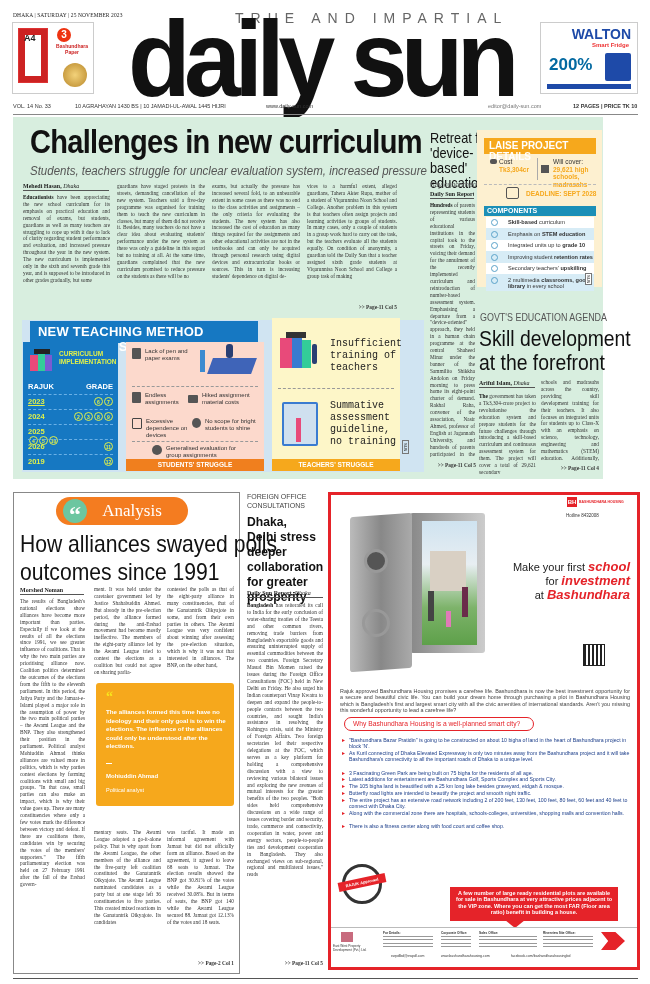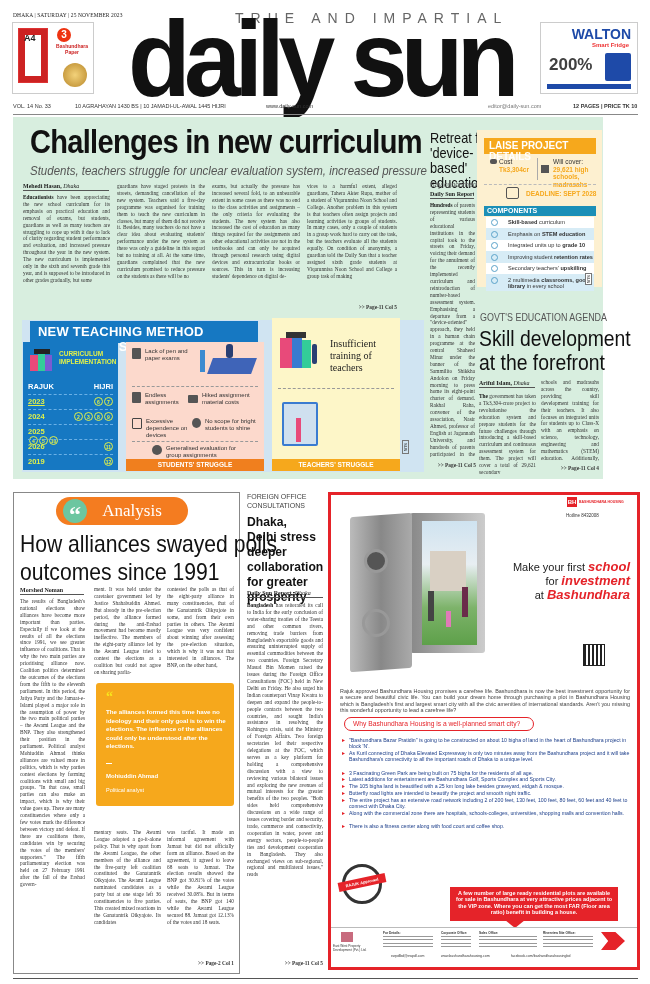--- a/index.html
+++ b/index.html
@@ -31,21 +31,21 @@
 #books{position:absolute;left:7px;top:7px;width:26px;height:22px}
 .yr-hdr{position:absolute;left:5px;top:40px;width:85px;font-size:7.5px;font-weight:bold;display:flex;justify-content:space-between}
 .yr-row{position:absolute;left:5px;width:85px;font-size:7.5px;font-weight:bold;color:#e0f04a;border-top:1px dashed #6ab0e6;display:flex;justify-content:space-between;padding-top:2px}
 .grade{display:inline-block;width:9px;height:9px;border:1px solid #e0f04a;border-radius:50%;font-size:5px;text-align:center;line-height:8px;margin-left:1px}
 #students{left:126px;top:342px;width:138px;height:117px;background:#fcd9cc}
 #students-bar{left:126px;top:459px;width:138px;height:12px;background:#f07f1e;color:#fff;font-family:"Liberation Sans",sans-serif;font-weight:bold;font-size:6.5px;text-align:center;line-height:12px}
 #teachers{left:272px;top:318px;width:128px;height:141px;background:#fdf6c8}
 #teachers-bar{left:272px;top:459px;width:128px;height:12px;background:#f6a81c;color:#fff;font-family:"Liberation Sans",sans-serif;font-weight:bold;font-size:6.5px;text-align:center;line-height:12px}
 .s-item{position:absolute;font-family:"Liberation Sans",sans-serif;font-size:6px;line-height:7px;color:#333;display:flex;gap:4px;align-items:flex-start}
 .ico{display:inline-block;background:#555;border-radius:1px;flex:none}
-.t-item{position:absolute;font-family:Liberation Serif, serif;font-size:10px;line-height:12px;color:#222}
+.t-item{position:absolute;font-family:Liberation Mono, monospace;font-size:10px;line-height:12px;color:#222}
 
 #hl2{left:430px;top:130px;font-family:"Liberation Sans",sans-serif;font-size:15px;line-height:15px;color:#111;transform:scaleX(.85);transform-origin:left;width:90px}
 #sub2{left:430px;top:181px;font-family:"Liberation Sans",sans-serif;font-style:italic;font-size:7px;color:#666}
 
 #laise{left:477px;top:130px;width:125px;height:157px;background:#fdf0d0}
 #laise-title{left:484px;top:138px;width:112px;height:16px;background:#f6a81c;color:#fff;font-family:"Liberation Sans",sans-serif;font-weight:bold;font-size:10px;padding:2px 5px}
 .lt{font-family:"Liberation Sans",sans-serif;font-size:6.5px;color:#333;line-height:7.5px}
 .lo{color:#f6a81c;font-weight:bold}
 #comp-title{left:484px;top:206px;width:112px;height:10px;background:#1b8fb7;color:#fff;font-family:"Liberation Sans",sans-serif;font-weight:bold;font-size:7px;padding:1px 3px}
 .comp{position:absolute;left:486px;width:108px;height:11px;font-family:"Liberation Sans",sans-serif;font-size:5.6px;color:#333;padding:2px 0 0 22px;white-space:nowrap}
@@ -84,21 +84,21 @@
   <div style="position:absolute;left:11px;top:10px;font:bold 9px 'Liberation Sans',sans-serif;color:#222">A4</div>
   <div style="position:absolute;left:44px;top:5px;width:14px;height:14px;border-radius:50%;background:#e31;color:#fff;font:bold 10px 'Liberation Sans',sans-serif;text-align:center;line-height:14px">3</div>
   <div style="position:absolute;left:40px;top:20px;width:38px;font:bold 5px 'Liberation Sans',sans-serif;color:#c22;text-align:center">Bashundhara Paper</div>
   <div style="position:absolute;left:50px;top:40px;width:24px;height:24px;border-radius:50%;background:radial-gradient(#f3d27a,#b8872a)"></div>
 </div>
 <div class="abs" id="tagline">TRUE AND IMPARTIAL</div>
 <div class="abs" id="logo">daily sun</div>
 <div class="abs" id="ad-right">
   <div style="position:absolute;right:6px;top:3px;font:900 14px 'Liberation Sans',sans-serif;color:#1e4aa8">WALTON</div>
   <div style="position:absolute;right:8px;top:19px;font:bold 6px 'Liberation Sans',sans-serif;color:#e33">Smart Fridge</div>
-  <div style="position:absolute;left:8px;top:32px;font:900 17px 'Liberation Sans',sans-serif;color:#404040">200%</div>
+  <div style="position:absolute;left:8px;top:32px;font:900 17px 'Liberation Sans',sans-serif;color:#0369a1">200%</div>
   <div style="position:absolute;right:6px;top:30px;width:26px;height:28px;background:#1e4aa8;border-radius:2px"></div>
   <div style="position:absolute;left:6px;bottom:4px;width:84px;height:5px;background:#1e4aa8"></div>
 </div>
 <div class="abs" id="infobar">
   <span style="left:0">VOL. 14 No. 33</span>
   <span style="left:62px">10 AGRAHAYAN 1430 BS | 10 JAMADI-UL-AWAL 1445 HIJRI</span>
   <span style="left:253px">www.daily-sun.com</span>
   <span style="left:475px;color:#777">editor@daily-sun.com</span>
   <span style="left:560px;font-weight:bold">12 PAGES | PRICE TK 10</span>
 </div>
@@ -119,21 +119,21 @@
 <div class="abs" id="curr">
   <div id="books">
     <div style="position:absolute;left:0;top:6px;width:8px;height:16px;background:#e84a7a"></div>
     <div style="position:absolute;left:8px;top:4px;width:7px;height:18px;background:#3c9;"></div>
     <div style="position:absolute;left:15px;top:6px;width:7px;height:16px;background:#7a5bd2"></div>
     <div style="position:absolute;left:4px;top:0;width:16px;height:5px;background:#222"></div>
   </div>
   <div id="curr-head">CURRICULUM IMPLEMENTATION</div>
   <div class="yr-hdr">
       <span>RAJUK</span>
-      <span>HIJRI</span>
+      <span>GRADE</span>
     </div>
   <div id="curr-rows">
       <div class="yr-row" style="top: 52px; text-decoration: underline;">
         <span>2023</span>
         <span><span class="grade">6</span><span class="grade">7</span></span>
       </div>
       <div class="yr-row" style="top: 67px;">
         <span>2024</span>
         <span><span class="grade">2</span><span class="grade">3</span><span class="grade">8</span><span class="grade">9</span></span>
       </div>
@@ -191,20 +191,21 @@
     <div style="position:absolute;left:12px;top:6px;width:10px;height:32px;background:#3a7bd0"></div>
     <div style="position:absolute;left:22px;top:10px;width:9px;height:28px;background:#3c9"></div>
     <div style="position:absolute;left:6px;top:2px;width:20px;height:6px;background:#333"></div>
     <div style="position:absolute;left:32px;top:14px;width:5px;height:20px;background:#2a3f73;border-radius:2px"></div>
   </div>
   <div class="t-item" style="left:58px;top:20px;width:68px">Insufficient training of teachers</div>
   <div style="position:absolute;left:6px;top:70px;width:116px;border-top:1px dashed #999"></div>
   <div style="position:absolute;left:10px;top:84px;width:36px;height:44px;background:#cfe0ef;border:2px solid #3a7bd0;border-radius:2px">
     <div style="position:absolute;left:12px;top:14px;width:5px;height:24px;background:#e84a7a"></div>
   </div>
+  <div class="t-item" style="left:58px;top:82px;width:68px">Summative assessment guideline, no training</div>
 </div>
 <div class="abs" style="left:402px;top:440px;width:7px;height:14px;border:1px solid #777;font:4px 'Liberation Sans',sans-serif;writing-mode:vertical-rl;text-align:center">SUN</div>
 <div class="abs" id="teachers-bar">TEACHERS' STRUGGLE</div>
 
 <div class="abs" id="hl2">Retreat from 'device-based' education</div>
 <div class="abs" id="sub2">Say concerned parents</div>
 <div class="abs byline" style="left:430px;top:191px;width:44px;white-space:nowrap;overflow:hidden"><span>Daily Sun Report,</span> </div>
 <div class="abs col" style="left:430px;top:202px;width:45px;height:256px"><b>Hundreds</b> <span>of parents representing students of various educational institutions in the capital took to the streets on Friday, voicing their demand for the annulment of the recently implemented curriculum and reintroduction of number-based assessment system. Emphasising a departure from a "device-oriented" approach, they held in a human chain programme at the central Shaheed Minar under the banner of the Sammilito Shikkha Andolon on Friday morning to press home its eight-point charter of demand. Rakhal Raha, convener of the association, Nasir Ahmed, professor of English at Jagannath University, and hundreds of parents participated in the programme. Rakhal Raha said, "Authorities concerned should have discussed in various circles before formulating the new curriculum to ensure whether or not it is suitable for students or not. There was a need to discuss the curriculum in parliament and the cabinet."</span></div>
 <div class="abs col jump" style="left:420px;top:462px;width:56px">&gt;&gt; Page-11 Col 5</div>
 

